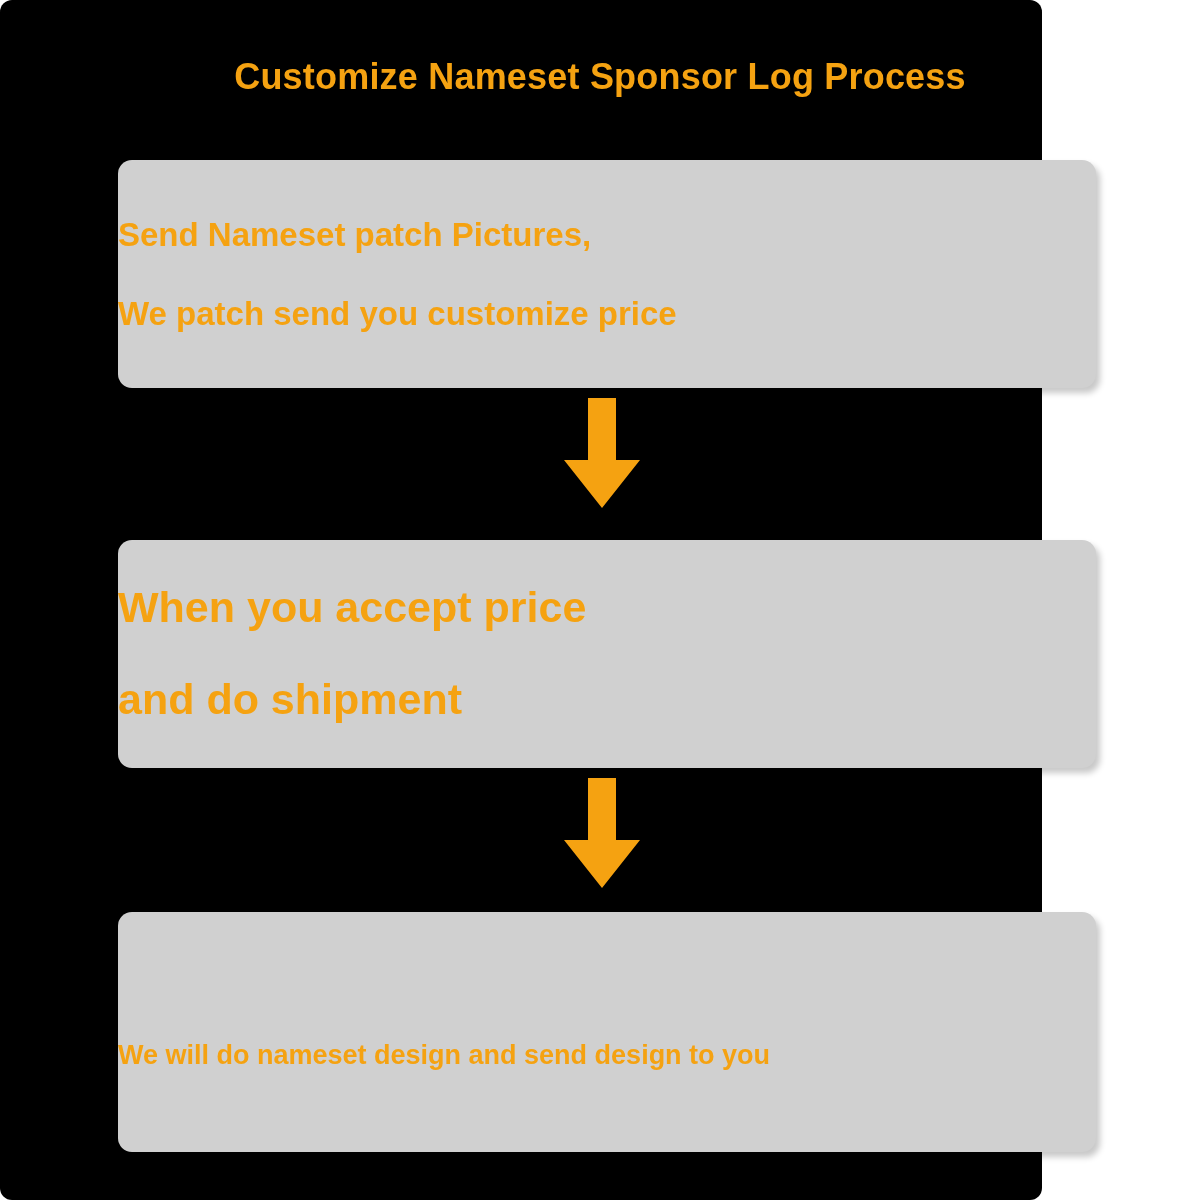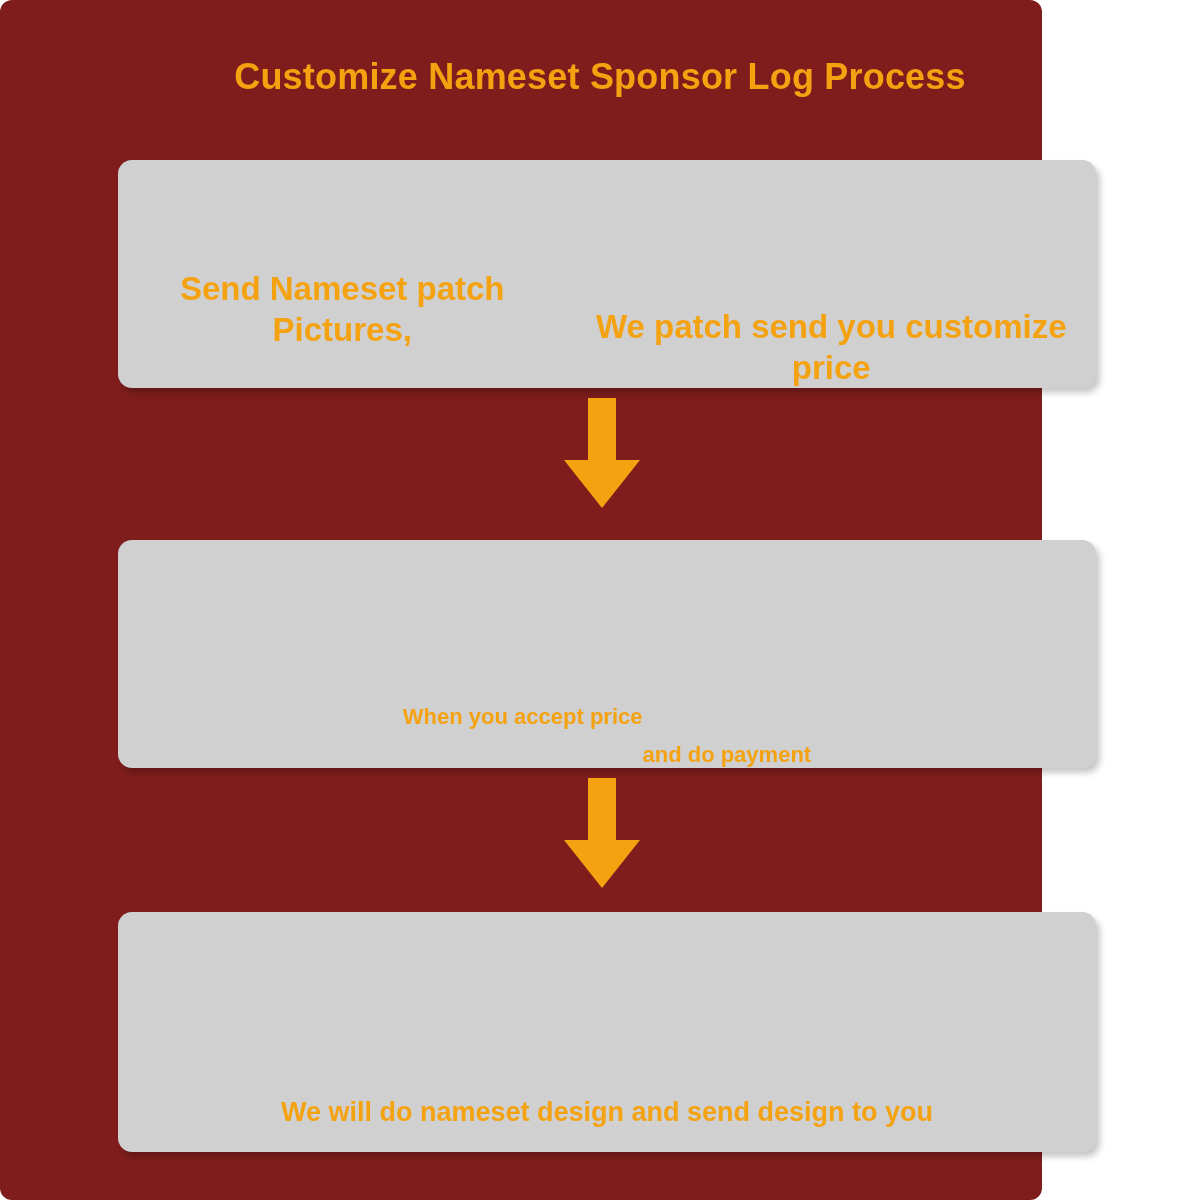--- a/index.html
+++ b/index.html
@@ -10,21 +10,21 @@
   body {
     width: 1200px;
     height: 1200px;
     font-family: "Liberation Sans", sans-serif;
     overflow: hidden;
   }
   .page {
     position: relative;
     width: 1042px;
     height: 1200px;
-    background: #7f1d1d;
+    background: #000000;
     border-radius: 12px;
   }
   .title {
     position: absolute;
     top: 56px;
     left: 0;
     width: 1200px;
     text-align: center;
     font-size: 36px;
     font-weight: bold;
@@ -32,38 +32,38 @@
     letter-spacing: 0.2px;
   }
   .box {
     position: absolute;
     left: 118px;
     width: 978px;
     background: #d0d0d0;
     border-radius: 14px;
     box-shadow: 4px 5px 6px rgba(0,0,0,0.22);
     display: flex;
-    flex-direction: row;
-    align-items: flex-end;
+    flex-direction: column;
+    align-items: flex-start;
     justify-content: center;
     box-sizing: border-box;
   }
   .box-1 { top: 160px; height: 228px; }
   .box-2 { top: 540px; height: 228px; }
   .box-3 { top: 912px; height: 240px; }
 
   .box-line {
     color: #F5A211;
     font-weight: bold;
     text-align: center;
     line-height: 1.25;
   }
   .box-1 .box-line { font-size: 33px; }
   .box-1 .line-1 { margin-bottom: 38px; }
-  .box-2 .box-line { font-size: 22px; }
+  .box-2 .box-line { font-size: 43px; }
   .box-2 .line-1 { margin-bottom: 38px; }
   .box-3 .box-line { font-size: 27px; }
   .box-3 .line-1 { margin-bottom: 22px; margin-top: 70px; }
 
   .arrow {
     position: absolute;
     left: 562px;
     width: 80px;
     height: 112px;
   }
@@ -84,21 +84,21 @@
   </div>
 
   <div class="arrow arrow-1">
     <svg width="80" height="112" viewBox="0 0 80 112" xmlns="http://www.w3.org/2000/svg">
       <polygon points="26,0 54,0 54,62 78,62 40,110 2,62 26,62" fill="#F5A211"></polygon>
     </svg>
   </div>
 
   <div class="box box-2">
     <div class="box-line line-1">When you accept price</div>
-    <div class="box-line line-2">and do payment</div>
+    <div class="box-line line-2">and do shipment</div>
   </div>
 
   <div class="arrow arrow-2">
     <svg width="80" height="112" viewBox="0 0 80 112" xmlns="http://www.w3.org/2000/svg">
       <polygon points="26,0 54,0 54,62 78,62 40,110 2,62 26,62" fill="#F5A211"></polygon>
     </svg>
   </div>
 
   <div class="box box-3">
     <div class="box-line line-1">We will do nameset design and send design to you</div>

